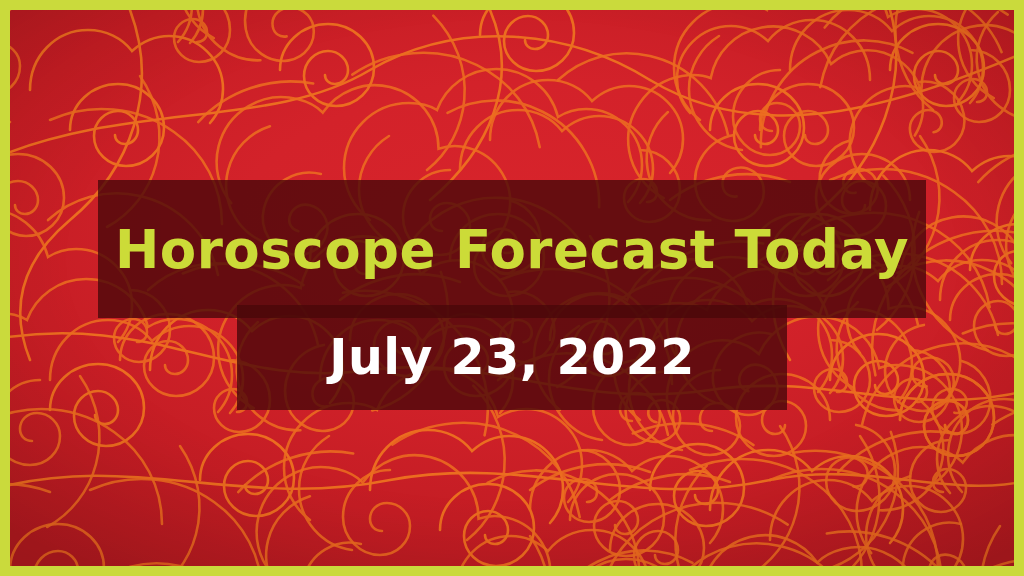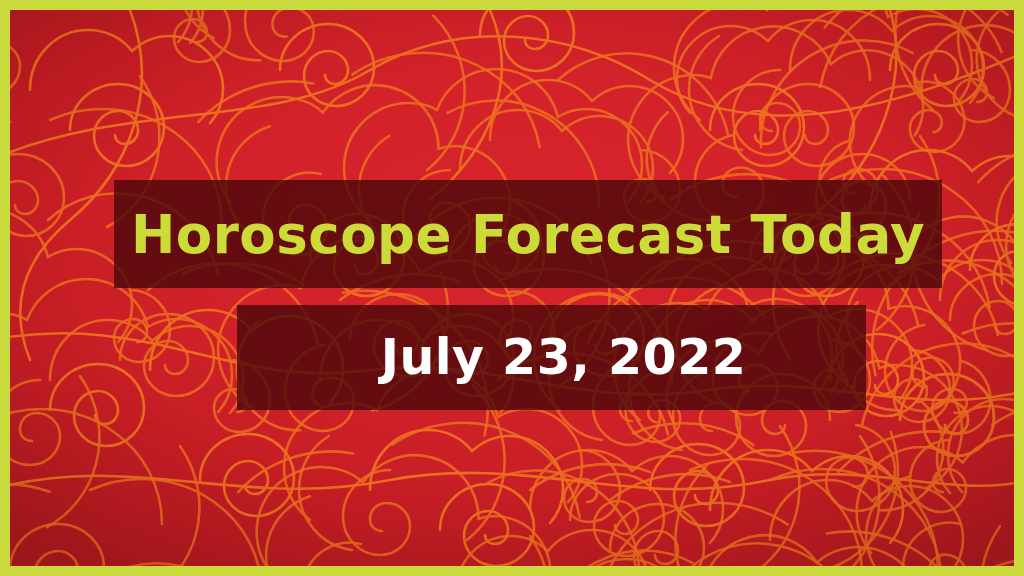--- a/index.html
+++ b/index.html
@@ -63,41 +63,40 @@
   
   .banner {
     position: absolute;
     background: rgba(74, 8, 10, 0.80);
     display: flex;
     align-items: center;
     justify-content: center;
   }
 
   #title-banner {
-    left: 104px;
+    left: 88px;
     top: 170px;
     width: 828px;
-    height: 108px;
+    height: 138px;
   }
   #title-text {
     color: #ccdb38;
     font-size: 53px;
     font-weight: bold;
     letter-spacing: 0.5px;
     line-height: 1;
     white-space: nowrap;
     text-align: center;
   }
 
   #date-banner {
     left: 227px;
     top: 295px;
-    width: 605px;
+    width: 550px;
     height: 105px;
-    padding-left: 24px;
   }
   #date-text {
     color: #ffffff;
     font-size: 49px;
     font-weight: bold;
     letter-spacing: 0.5px;
     line-height: 1;
     white-space: nowrap;
     text-align: center;
   }

